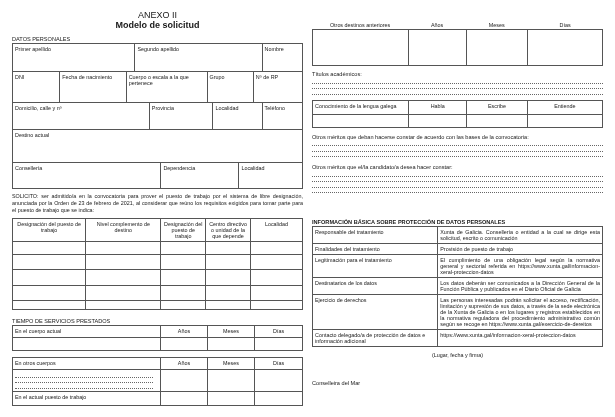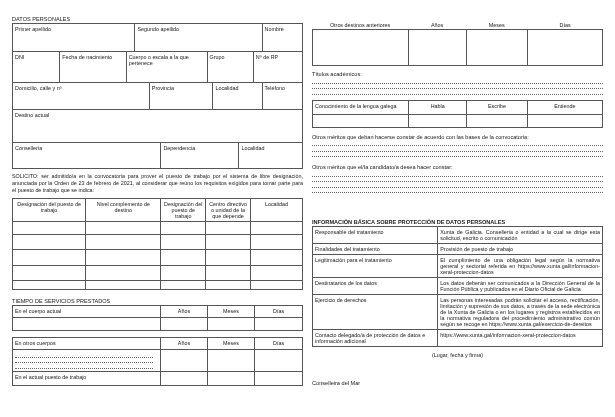--- a/index.html
+++ b/index.html
@@ -28,20 +28,22 @@
   .firma { text-align: center; font-size: 5.4px; margin-top: 5px; }
   .footer { font-size: 5.6px; margin-top: 22px; }
 </style>
 </head>
 <body>
 
 <div class="page">
 
   <div class="col-left">
 
+    <div class="title">ANEXO II</div>
+    <div class="subtitle">Modelo de solicitud</div>
 
     <div class="section-label">DATOS PERSONALES</div>
 
     <div class="box">
       <div class="frow" style="min-height:27px">
         <div class="cell" style="width:42%">Primer apellido</div>
         <div class="cell" style="width:44%">Segundo apellido</div>
         <div class="cell" style="width:14%">Nombre</div>
       </div>
       <div class="frow" style="min-height:31px">

